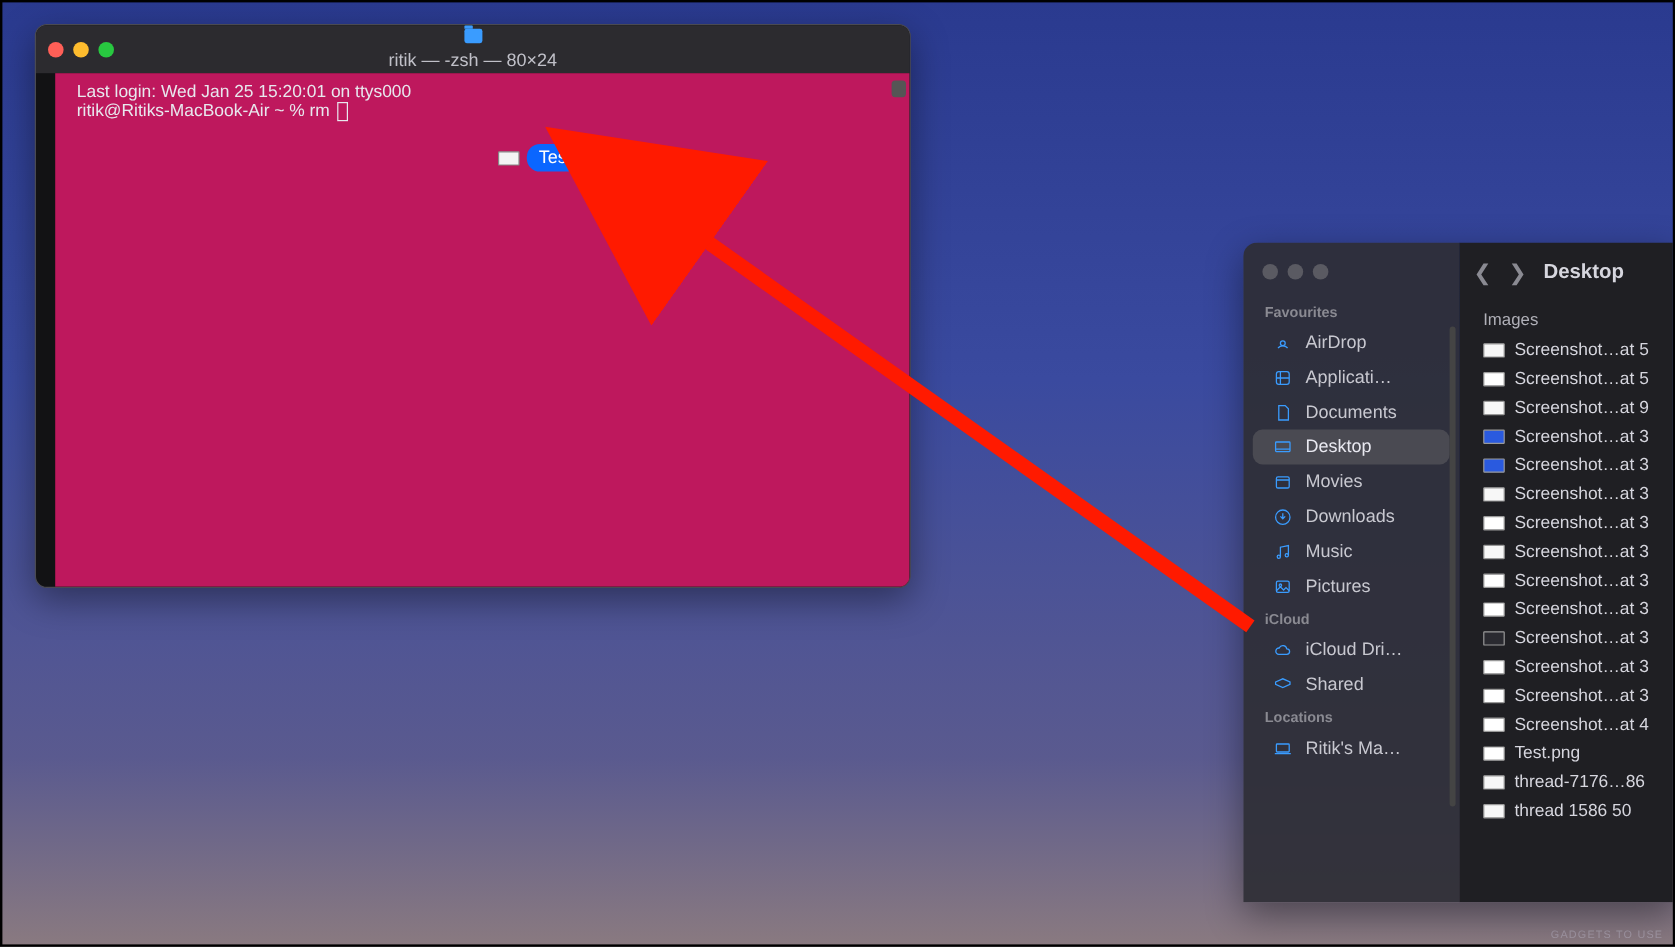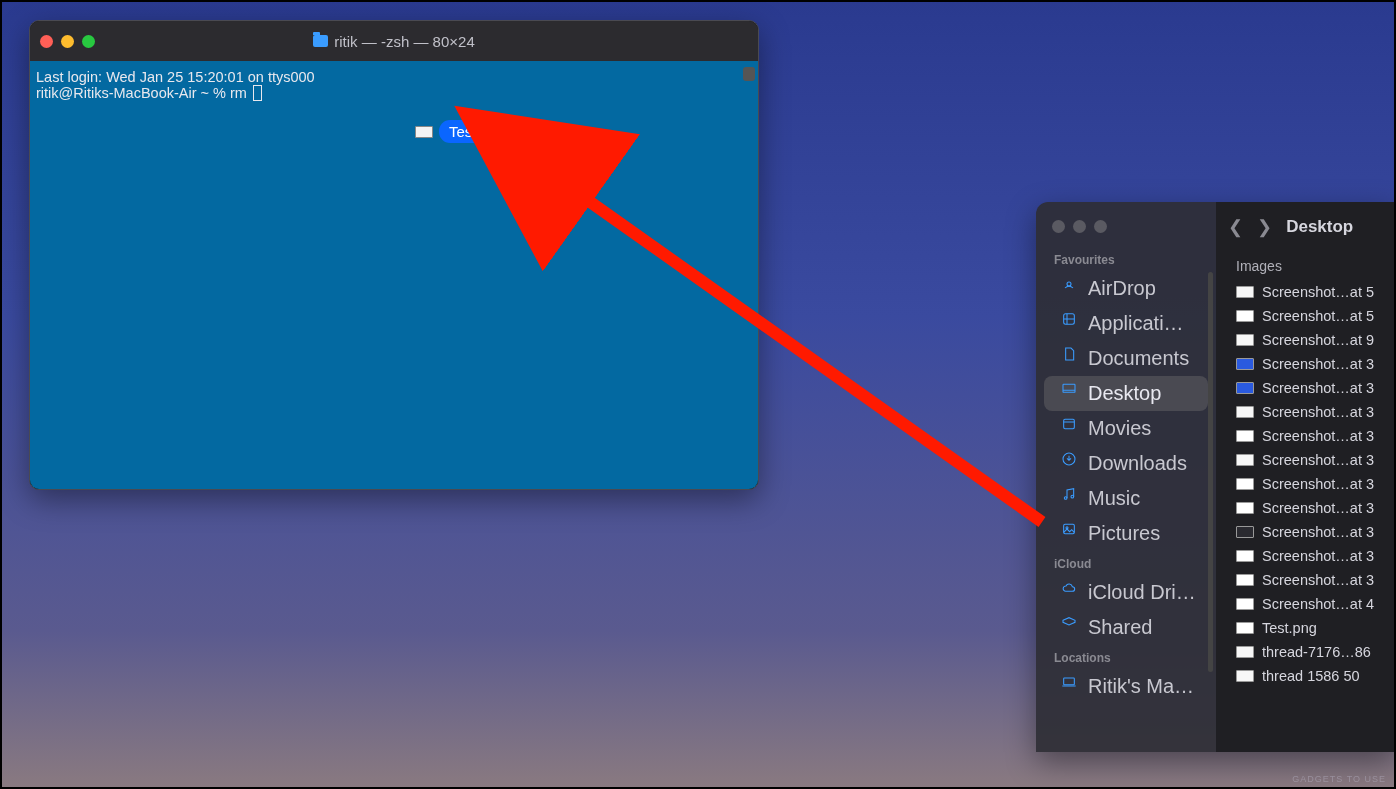--- a/index.html
+++ b/index.html
@@ -35,39 +35,41 @@
   .dot { width: 13px; height: 13px; border-radius: 50%; }
   .dot.red    { background: #ff5f57; }
   .dot.yellow { background: #febc2e; }
   .dot.green  { background: #28c840; }
   .title-center {
     position: absolute; left: 0; right: 0;
     display: flex; justify-content: center; align-items: center;
     gap: 6px;
     color: #c0c0c8; font-size: 15px; font-weight: 500;
     pointer-events: none;
+    flex-direction: column;
   }
   .folder-icon {
     width: 15px; height: 12px;
     background: #3a9cff;
     border-radius: 2px;
     position: relative;
   }
   .folder-icon::before{
     content:""; position:absolute; top:-3px; left:0;
     width:7px; height:3px; background:#3a9cff; border-radius:1px 1px 0 0;
   }
   .term-body {
     flex: 1;
     font-family: "Menlo", "Consolas", monospace;
     font-size: 14.5px;
     color: #e8e8ee;
-    padding: 8px 6px;
-    background: #0369a1;
+    padding: 8px 18px;
+    background: #be185d;
     position: relative;
+    margin-left: 16px;
   }
   .scrollbar-track{
     position:absolute; right:3px; top:6px; width:12px; height:14px;
     background:#555; border-radius:3px;
   }
   .cursor-block{
     display:inline-block; width:9px; height:16px; border:1.5px solid #e8e8ee;
     vertical-align:text-bottom; margin-left:2px;
   }
   
@@ -101,23 +103,23 @@
     position:relative;
     color:#9e9ea8;
   }
   .win-controls{display:flex; gap:8px; padding:4px 0 14px 16px;}
   .wdot{width:13px; height:13px; border-radius:50%; background:#5a5a62;}
   .section-label{
     font-size:12px; color:#8a8a92; font-weight:600;
     padding:6px 0 4px 18px;
   }
   .side-item{
-    display:flex; gap:10px;
+    display:flex; align-items:center; gap:10px;
     padding:6px 10px 6px 16px;
-    font-size:20px; color:#c8c8d0;
+    font-size:15px; color:#c8c8d0;
     border-radius:8px;
     margin:0 8px;
     cursor:default;
     white-space:nowrap; overflow:hidden; text-overflow:ellipsis;
   }
   .side-item.active{ background:#4a4a52; color:#e8e8f0;}
   .side-ico{ width:18px; height:14px; flex:0 0 18px; display:flex; align-items:center; justify-content:center;}
   .side-ico svg{ width:16px; height:16px; stroke:#3a9cff; fill:none; stroke-width:1.6;}
   .side-scroll{position:absolute; right:3px; top:70px; bottom:80px; width:5px;
     background:#444; border-radius:3px;}

